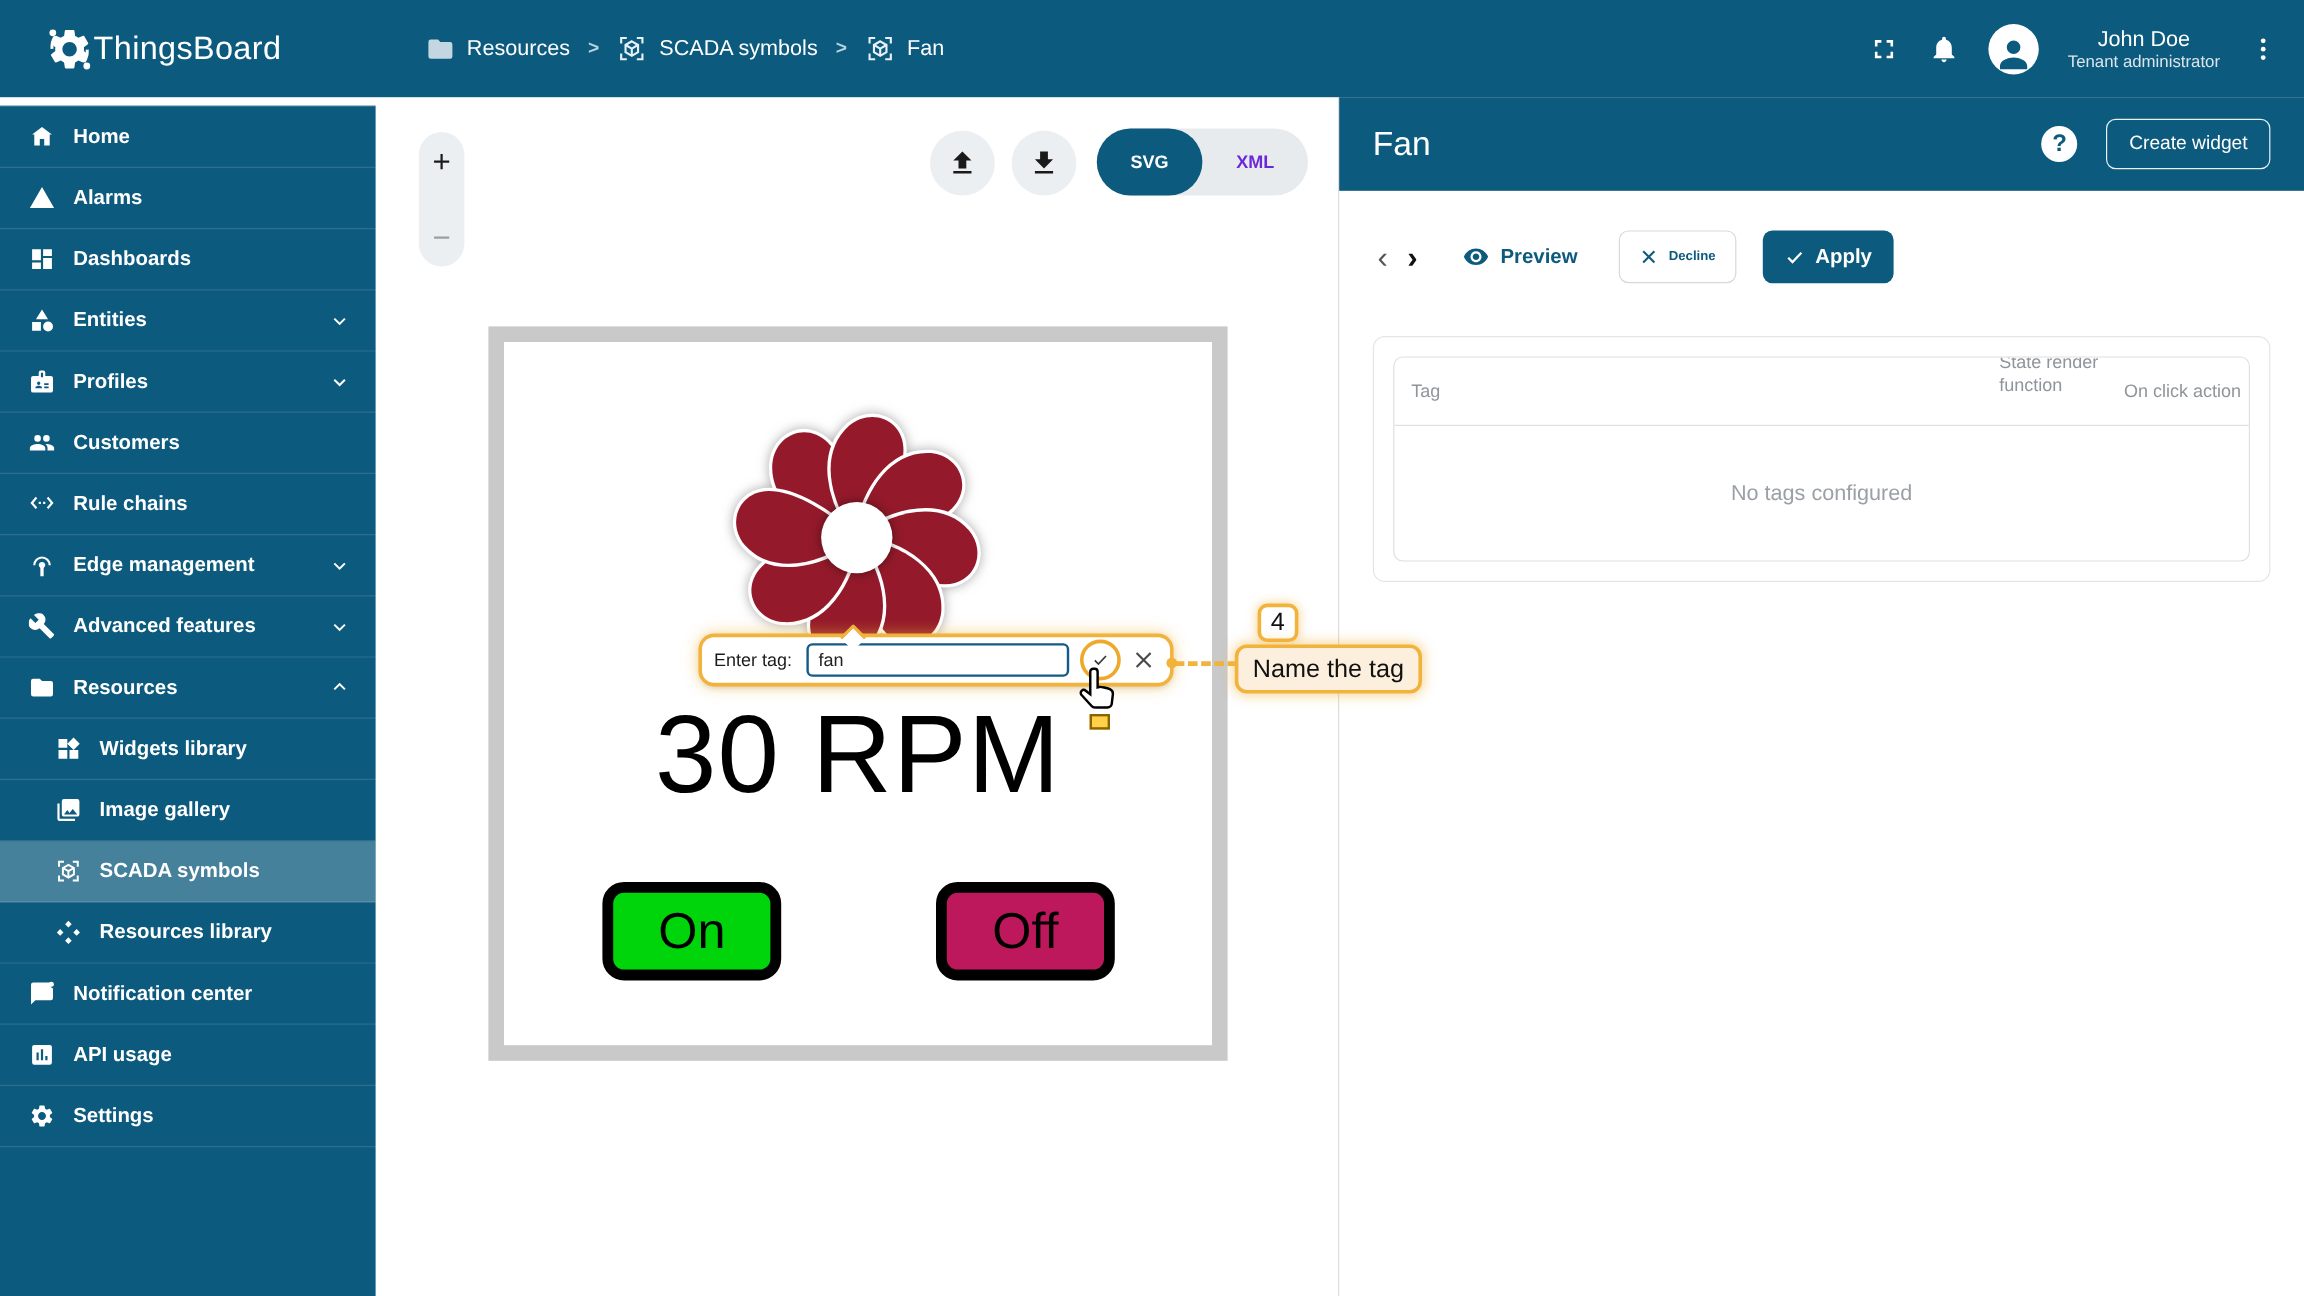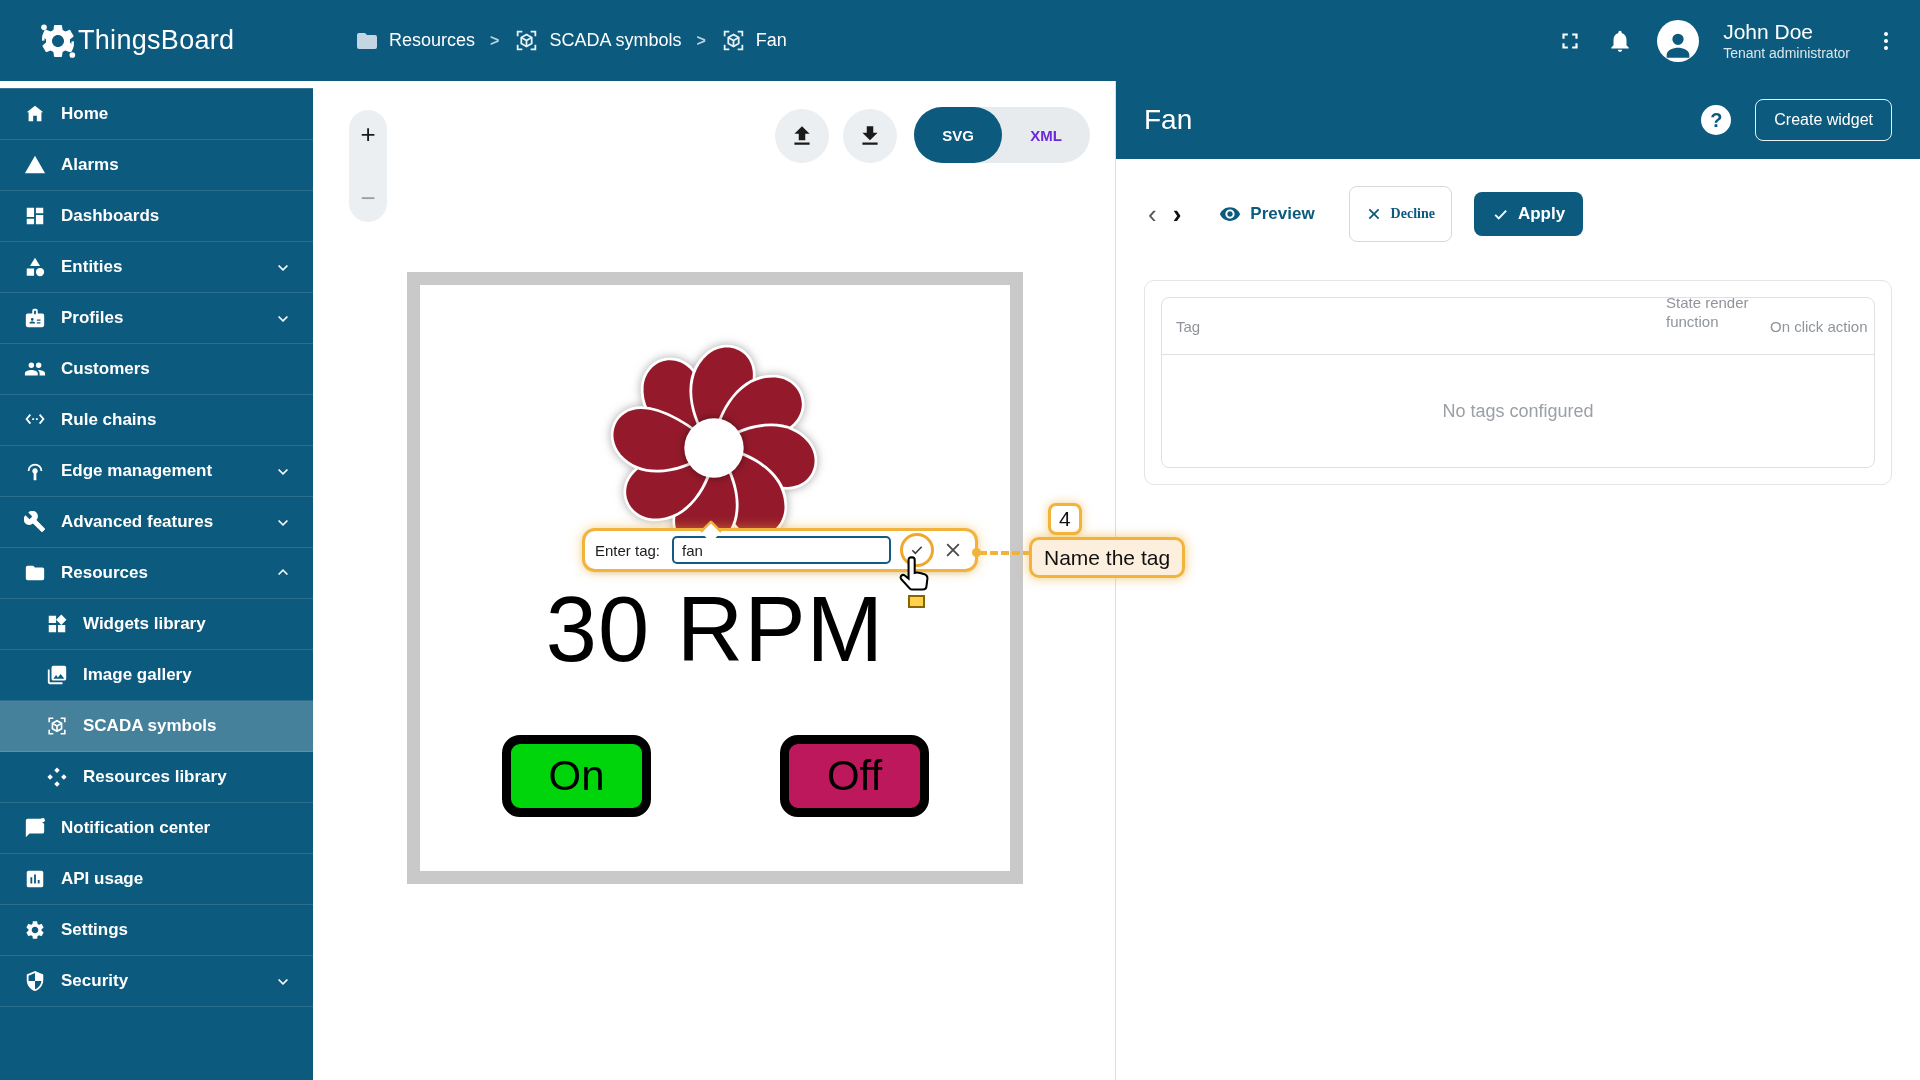--- a/index.html
+++ b/index.html
@@ -12,21 +12,21 @@
   .topbar{position:absolute;left:0;top:0;width:1920px;height:81px;background:var(--primary);color:#fff;z-index:5;}
   .logo{position:absolute;left:38px;top:0;height:81px;display:flex;align-items:center;}
   .logo-text{font-size:27px;font-weight:500;letter-spacing:.3px;}
   .breadcrumb{position:absolute;left:355px;top:0;height:81px;display:flex;align-items:center;gap:15px;font-size:18px;}
   .crumb{display:flex;align-items:center;gap:10px;cursor:pointer;}
   .crumb-sep{color:#b9d2e0;font-size:16px;font-weight:700;}
   .top-right{position:absolute;right:22px;top:0;height:81px;display:flex;align-items:center;gap:24px;}
   .iconbtn{background:none;border:none;padding:0;cursor:pointer;display:flex;align-items:center;}
   .avatar{width:42px;height:42px;border-radius:50%;background:#fff;overflow:hidden;display:flex;align-items:flex-end;justify-content:center;}
   .user-block{line-height:1.25;}
-  .user-name{font-size:21px;}
+  .user-name{font-size:18px;text-align:center;}
   .user-role{font-size:14px;color:rgba(255,255,255,.85);}
 
   
   .sidebar{position:absolute;left:0;top:88px;width:313px;height:999px;background:var(--primary);border-top:1px solid rgba(255,255,255,.18);z-index:4;}
   .nav-item{display:flex;align-items:center;height:50px;padding-left:24px;border-bottom:1px solid rgba(255,255,255,.13);
             color:#fff;font-size:17px;font-weight:600;cursor:pointer;}
   .nav-item .nicon{width:22px;height:22px;margin-right:15px;flex:0 0 22px;}
   .nav-item.sub{padding-left:46px;}
   .nav-item.active{background:rgba(255,255,255,.24);}
   .nav-chevron{margin-left:auto;margin-right:20px;width:20px;height:20px;}
@@ -92,23 +92,23 @@
   .tabs-row{display:flex;align-items:center;margin:33px 28px 0 28px;height:44px;}
   .tab-arrow{background:none;border:none;font-size:26px;cursor:pointer;padding:0 4px;line-height:1;}
   .tab-arrow.left{color:#555;}
   .tab-arrow.right{color:#111;font-weight:700;margin-left:8px;}
   .tabs-pill{margin-left:10px;width:272px;height:44px;background:#edf0f2;border-radius:22px;display:flex;align-items:center;
              overflow:hidden;white-space:nowrap;flex:0 0 272px;}
   .tab{padding:0 16px;font-size:16px;font-weight:600;color:#8a9097;line-height:44px;cursor:pointer;}
   .tab.active{background:var(--primary);color:#fff;border-radius:22px;padding:0 20px;font-weight:700;}
   .preview-btn{margin-left:28px;display:flex;align-items:center;gap:9px;background:none;border:none;cursor:pointer;
                color:var(--primary);font-size:17px;font-weight:700;font-family:"Liberation Sans",sans-serif;}
-  .decline-btn{margin-left:28px;height:56px;display:flex;align-items:center;gap:9px;background:#fff;border:1px solid #d5d9dd;
-               border-radius:8px;padding:0 16px;color:var(--primary);font-size:14px;font-weight:700;cursor:pointer;
-               font-family:Liberation Serif, serif;}
+  .decline-btn{margin-left:28px;height:44px;display:flex;align-items:center;gap:9px;background:#fff;border:1px solid #d5d9dd;
+               border-radius:8px;padding:0 16px;color:var(--primary);font-size:11px;font-weight:700;cursor:pointer;
+               font-family:Liberation Sans, sans-serif;}
   .apply-btn{margin-left:22px;height:44px;display:flex;align-items:center;gap:9px;background:var(--primary);border:none;
              border-radius:8px;padding:0 18px;color:#fff;font-size:17px;font-weight:700;cursor:pointer;
              font-family:"Liberation Sans",sans-serif;}
 
   .tags-card{margin:44px 28px 0 28px;border:1px solid #e3e5e8;border-radius:10px;padding:16px;}
   .tags-table{border:1px solid #e0e0e3;border-radius:8px;overflow:hidden;}
   .tt-head{display:flex;height:56px;border-bottom:1px solid #e0e0e3;color:#8f959b;font-size:15px;overflow:hidden;}
   .tt-col-tag{flex:1;padding-left:14px;display:flex;align-items:center;}
   .tt-col-state{width:104px;line-height:19px;transform:translateY(-5px);}
   .tt-col-click{width:104px;line-height:19px;display:flex;align-items:center;}
@@ -353,33 +353,20 @@
         </span>
       <span>API usage</span>
     </div>
     <div class="nav-item">
       <span class="nicon">
           <svg viewBox="0 0 24 24" fill="#fff">
             <path d="M19.14 12.94c.04-.3.06-.61.06-.94 0-.32-.02-.64-.07-.94l2.03-1.58c.18-.14.23-.41.12-.61l-1.92-3.32c-.12-.22-.37-.29-.59-.22l-2.39.96c-.5-.38-1.03-.7-1.62-.94l-.36-2.54c-.04-.24-.24-.41-.48-.41h-3.84c-.24 0-.43.17-.47.41l-.36 2.54c-.59.24-1.13.57-1.62.94l-2.39-.96c-.22-.08-.47 0-.59.22L2.74 8.87c-.12.21-.08.47.12.61l2.03 1.58c-.05.3-.09.63-.09.94s.02.64.07.94l-2.03 1.58c-.18.14-.23.41-.12.61l1.92 3.32c.12.22.37.29.59.22l2.39-.96c.5.38 1.03.7 1.62.94l.36 2.54c.05.24.24.41.48.41h3.84c.24 0 .44-.17.47-.41l.36-2.54c.59-.24 1.13-.56 1.62-.94l2.39.96c.22.08.47 0 .59-.22l1.92-3.32c.12-.22.07-.47-.12-.61l-2.01-1.58zM12 15.6c-1.98 0-3.6-1.62-3.6-3.6s1.62-3.6 3.6-3.6 3.6 1.62 3.6 3.6-1.62 3.6-3.6 3.6z"></path>
           </svg>
         </span>
       <span>Settings</span>
-    </div>
-    <div class="nav-item">
-      <span class="nicon">
-          <svg viewBox="0 0 24 24" fill="#fff">
-            <path d="M12 1 3 5v6c0 5.55 3.84 10.74 9 12 5.16-1.26 9-6.45 9-12V5l-9-4zm0 10.99h7c-.53 4.12-3.28 7.79-7 8.94V12H5V6.3l7-3.11v8.8z"></path>
-          </svg>
-        </span>
-      <span>Security</span>
-      <span class="nav-chevron">
-          <svg viewBox="0 0 24 24" fill="#fff">
-            <path d="M7.4 9.5 12 14l4.6-4.5 1.4 1.4-6 5.9-6-5.9z"></path>
-          </svg>
-        </span>
     </div>
   </div>
 
   <div class="canvas">
     <div class="zoom-pill">
       <button class="zoom-btn">+</button>
       <button class="zoom-btn dim">−</button>
     </div>
 
     <div class="canvas-actions">

